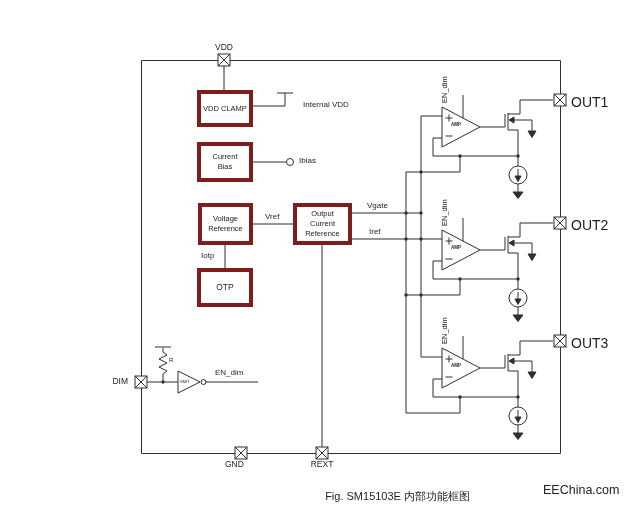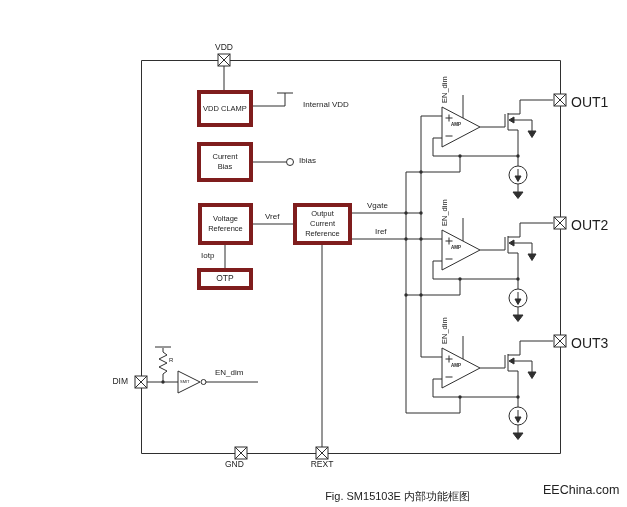--- a/index.html
+++ b/index.html
@@ -131,36 +131,36 @@
   </svg>
 
   <div class="blk" style="left:197px;top:90px;width:56px;height:37px;">VDD CLAMP</div>
   <div class="blk" style="left:197px;top:142px;width:56px;height:40px;">Current
 Bias</div>
   <div class="blk" style="left:198px;top:203px;width:55px;height:42px;">Voltage
 Reference</div>
   <div class="blk" style="left:293px;top:203px;width:59px;height:42px;">Output
 Current
 Reference</div>
-  <div class="blk" style="left:197px;top:268px;width:56px;height:22px;font-size:8.5px;">OTP</div>
+  <div class="blk" style="left:197px;top:268px;width:56px;height:39px;font-size:8.5px;">OTP</div>
 
 
   <div class="lbl pinlbl" style="left:210px;top:42px;width:28px;text-align:center;">VDD</div>
   <div class="lbl pinlbl" style="left:104px;top:376px;width:24px;text-align:right;">DIM</div>
   <div class="lbl pinlbl" style="left:225px;top:459px;width:32px;text-align:left;">GND</div>
   <div class="lbl pinlbl" style="left:304px;top:459px;width:36px;text-align:center;">REXT</div>
   <div class="lbl outlbl" style="left:571px;top:94px;">OUT1</div>
   <div class="lbl outlbl" style="left:571px;top:217px;">OUT2</div>
   <div class="lbl outlbl" style="left:571px;top:335px;">OUT3</div>
 
   <div class="lbl netlbl" style="left:303px;top:100px;">Internal VDD</div>
   <div class="lbl netlbl" style="left:299px;top:156px;">Ibias</div>
   <div class="lbl netlbl" style="left:265px;top:212px;">Vref</div>
   <div class="lbl netlbl" style="left:367px;top:201px;">Vgate</div>
-  <div class="lbl netlbl" style="left:369px;top:227px;margin-left:6px;">Iref</div>
+  <div class="lbl netlbl" style="left:369px;top:227px;">Iref</div>
   <div class="lbl netlbl" style="left:201px;top:251px;">Iotp</div>
   <div class="lbl netlbl" style="left:215px;top:368px;">EN_dim</div>
   <div class="lbl" style="left:169px;top:357px;font-size:6px;">R</div>
   <div class="lbl tinylbl" style="left:180px;top:378.5px;">SMIT</div>
 
   <div class="lbl enlbl" style="left:450px;top:93px;">EN_dim</div>
   <div class="lbl enlbl" style="left:450px;top:216px;">EN_dim</div>
   <div class="lbl enlbl" style="left:450px;top:334px;">EN_dim</div>
 
   <div class="lbl amplbl" style="left:451px;top:122px;">AMP</div>

